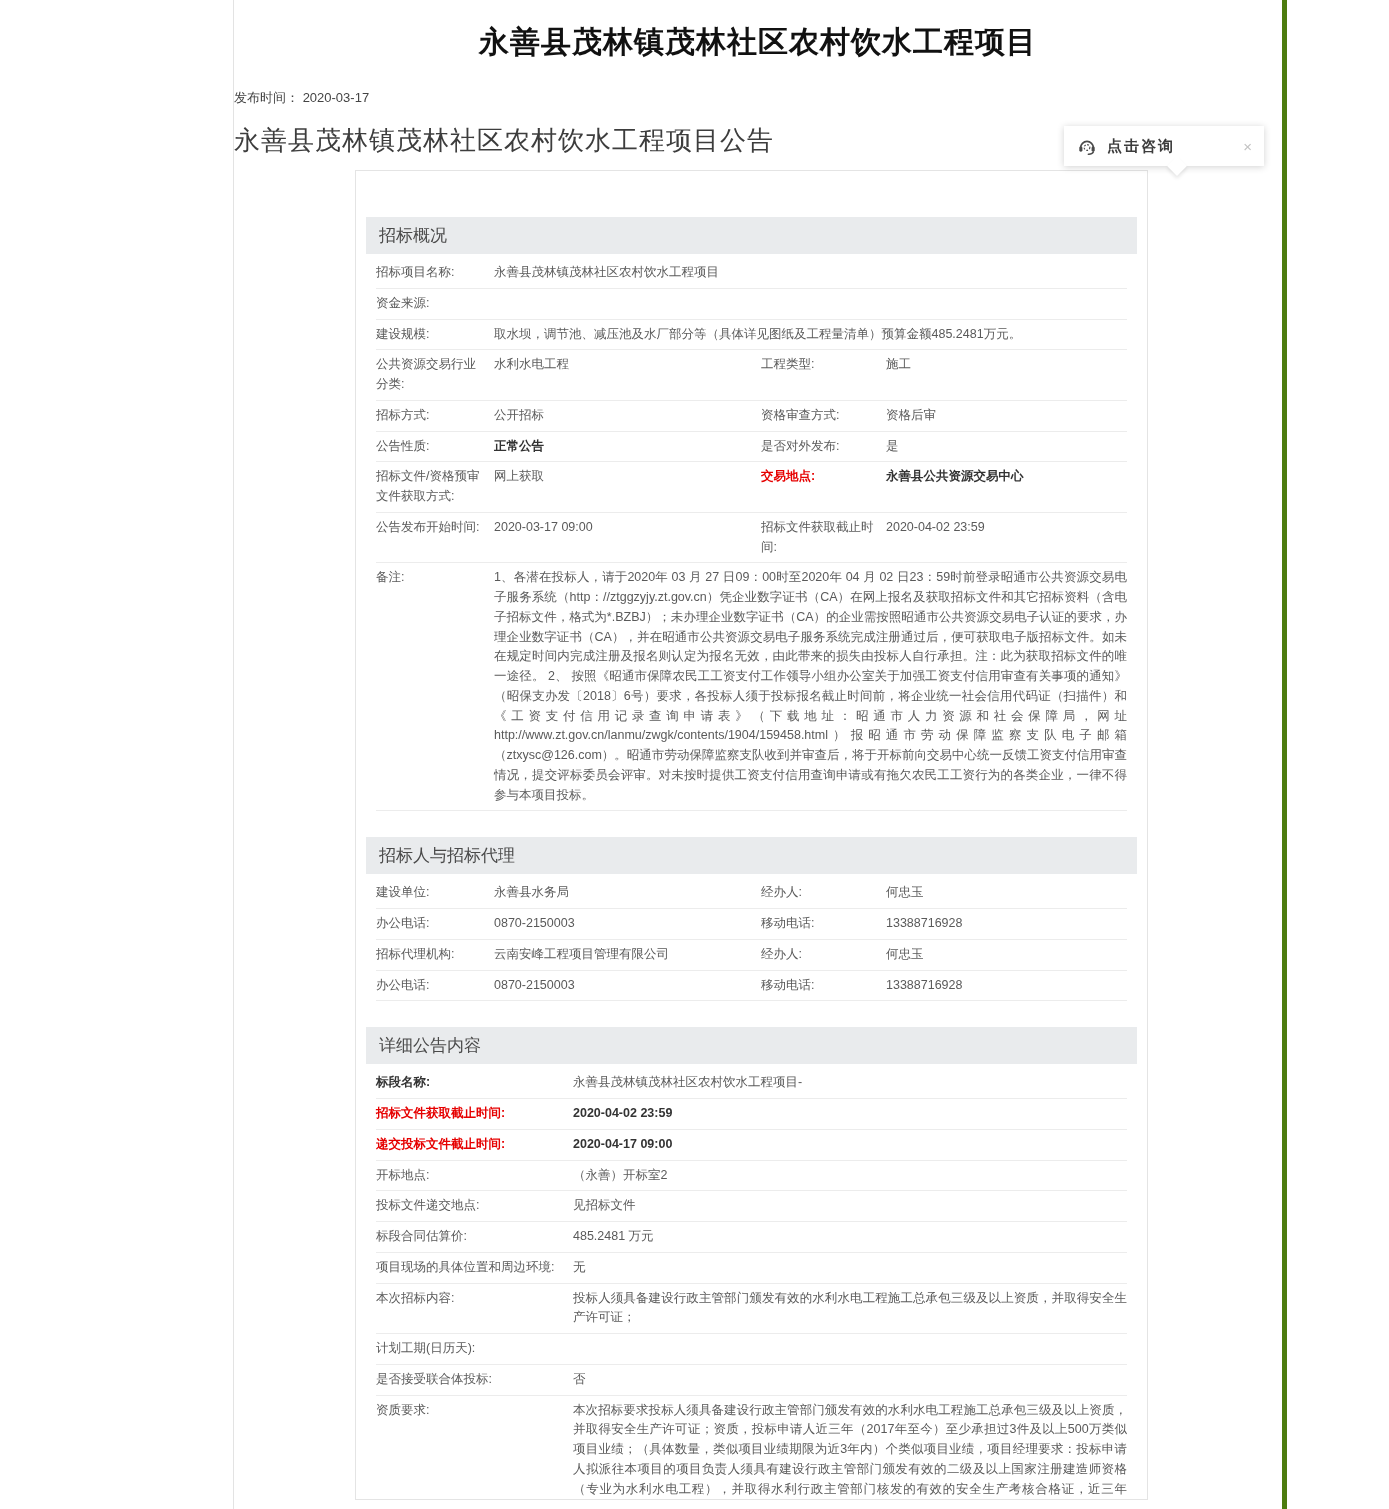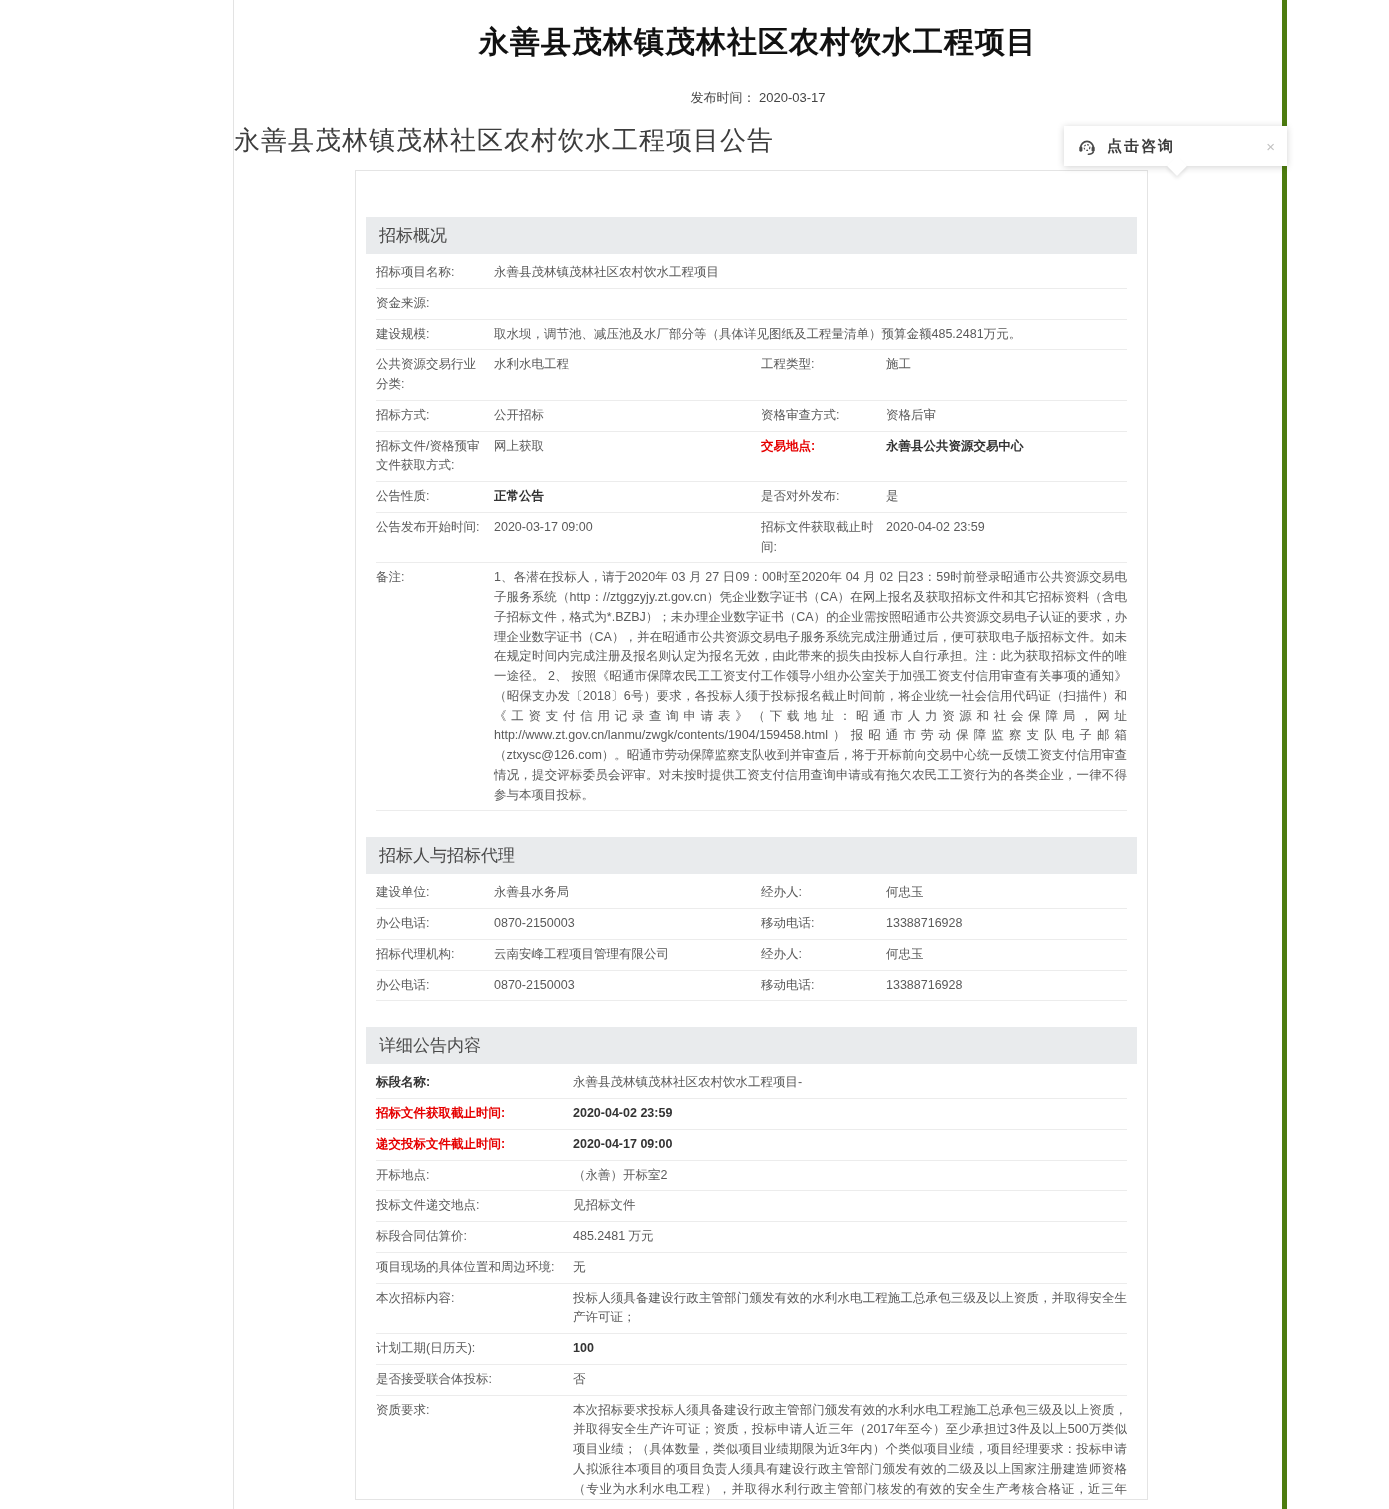--- a/index.html
+++ b/index.html
@@ -3,40 +3,40 @@
 <meta charset="utf-8">
 <style>
   * { margin:0; padding:0; box-sizing:border-box; }
   html,body { width:1389px; height:1509px; overflow:hidden; background:#fff;
     font-family:"Liberation Sans","DejaVu Sans",sans-serif; }
   .viewport { position:relative; width:1389px; height:1509px; }
   .page-col { position:absolute; left:233px; top:0; width:1054px; height:1509px;
     background:#fff; border-left:1px solid #e3e3e3; border-right:5px solid #4d7c0f; }
   
   .doc-title { margin-top:22px; text-align:center; font-size:30px; font-weight:bold; color:#111; letter-spacing:1px; }
-  .pub-line { margin-top:26px; text-align:center; font-size:13px; color:#444; }
+  .pub-line { margin-top:26px; text-align:left; font-size:13px; color:#444; }
   .doc-subtitle { margin-top:16px; font-size:26px; color:#3d3d3d; font-weight:400; letter-spacing:1px; }
   
   .main-box { margin:12px 0 4px 121px; width:793px; height:1330px; overflow:hidden;
     border:1px solid #e4e4e4; background:#fff; padding:46px 9px 20px 9px; }
   .section-bar { background:#e9ebed; color:#4a4a4a; font-size:17px; padding:7px 13px; margin:0 1px; }
   .tbl { margin:4px 11px 26px 11px; }
   .row { display:flex; align-items:flex-start; border-bottom:1px solid #ececec;
     padding:5px 0; font-size:12.5px; line-height:1.58; color:#5a5a5a; }
   .lblA { width:118px; flex-shrink:0; padding-right:6px; }
   .valA { flex:1; }
   .r2 .valA { flex:0 0 267px; }
   .lblB { width:125px; flex-shrink:0; padding-right:6px; }
   .valB { flex:1; }
   .dtl .lblA { width:197px; }
   .red { color:#e60000; font-weight:bold; }
   .b { color:#333; font-weight:bold; }
   .longtext { text-align:justify; }
   
-  .consult { position:absolute; left:1064px; top:126px; width:223px; height:40px;
+  .consult { position:absolute; left:1064px; top:126px; width:200px; height:40px;
     background:#fff; box-shadow:0 1px 7px rgba(0,0,0,0.18); display:flex; align-items:center;
     padding:0 12px; z-index:5; cursor:pointer; }
   .consult-label { font-size:15px; font-weight:bold; color:#3c3c3c; margin-left:9px; letter-spacing:2px; }
   .consult-close { margin-left:auto; color:#c2c2c2; font-size:15px; line-height:1; cursor:pointer; }
   .consult-arrow { position:absolute; bottom:-7px; left:106px; width:14px; height:14px;
     background:#fff; transform:rotate(45deg); box-shadow:2px 2px 4px rgba(0,0,0,0.10); }
   .hs-icon { flex-shrink:0; display:block; }
 </style>
 </head>
 <body>
@@ -72,30 +72,30 @@
           <div class="lblB">工程类型:</div>
           <div class="valB">施工</div>
         </div>
         <div class="row r2">
           <div class="lblA">招标方式:</div>
           <div class="valA">公开招标</div>
           <div class="lblB">资格审查方式:</div>
           <div class="valB">资格后审</div>
         </div>
         <div class="row r2">
+          <div class="lblA">公告性质:</div>
+          <div class="valA b">正常公告</div>
+          <div class="lblB">是否对外发布:</div>
+          <div class="valB">是</div>
+        </div>
+        <div class="row r2">
           <div class="lblA">招标文件/资格预审文件获取方式:</div>
           <div class="valA">网上获取</div>
           <div class="lblB red">交易地点:</div>
           <div class="valB b">永善县公共资源交易中心</div>
-        </div>
-        <div class="row r2">
-          <div class="lblA">公告性质:</div>
-          <div class="valA b">正常公告</div>
-          <div class="lblB">是否对外发布:</div>
-          <div class="valB">是</div>
         </div>
         <div class="row r2">
           <div class="lblA">公告发布开始时间:</div>
           <div class="valA">2020-03-17 09:00</div>
           <div class="lblB">招标文件获取截止时间:</div>
           <div class="valB">2020-04-02 23:59</div>
         </div>
         <div class="row">
           <div class="lblA">备注:</div>
           <div class="valA longtext">1、各潜在投标人，请于2020年 03 月 27 日09：00时至2020年 04 月 02 日23：59时前登录昭通市公共资源交易电子服务系统（http：//ztggzyjy.zt.gov.cn）凭企业数字证书（CA）在网上报名及获取招标文件和其它招标资料（含电子招标文件，格式为*.BZBJ）；未办理企业数字证书（CA）的企业需按照昭通市公共资源交易电子认证的要求，办理企业数字证书（CA），并在昭通市公共资源交易电子服务系统完成注册通过后，便可获取电子版招标文件。如未在规定时间内完成注册及报名则认定为报名无效，由此带来的损失由投标人自行承担。注：此为获取招标文件的唯一途径。 2、 按照《昭通市保障农民工工资支付工作领导小组办公室关于加强工资支付信用审查有关事项的通知》（昭保支办发〔2018〕6号）要求，各投标人须于投标报名截止时间前，将企业统一社会信用代码证（扫描件）和《工资支付信用记录查询申请表》（下载地址：昭通市人力资源和社会保障局，网址http://www.zt.gov.cn/lanmu/zwgk/contents/1904/159458.html）报昭通市劳动保障监察支队电子邮箱（ztxysc@126.com）。昭通市劳动保障监察支队收到并审查后，将于开标前向交易中心统一反馈工资支付信用审查情况，提交评标委员会评审。对未按时提供工资支付信用查询申请或有拖欠农民工工资行为的各类企业，一律不得参与本项目投标。</div>
@@ -159,21 +159,20 @@
         <div class="row">
           <div class="lblA">项目现场的具体位置和周边环境:</div>
           <div class="valA">无</div>
         </div>
         <div class="row">
           <div class="lblA">本次招标内容:</div>
           <div class="valA longtext">投标人须具备建设行政主管部门颁发有效的水利水电工程施工总承包三级及以上资质，并取得安全生产许可证；</div>
         </div>
         <div class="row">
           <div class="lblA">计划工期(日历天):</div>
-          <div class="valA b">100</div>
         </div>
         <div class="row">
           <div class="lblA">是否接受联合体投标:</div>
           <div class="valA">否</div>
         </div>
         <div class="row">
           <div class="lblA">资质要求:</div>
           <div class="valA longtext">本次招标要求投标人须具备建设行政主管部门颁发有效的水利水电工程施工总承包三级及以上资质，并取得安全生产许可证；资质，投标申请人近三年（2017年至今）至少承担过3件及以上500万类似项目业绩；（具体数量，类似项目业绩期限为近3年内）个类似项目业绩，项目经理要求：投标申请人拟派往本项目的项目负责人须具有建设行政主管部门颁发有效的二级及以上国家注册建造师资格（专业为水利水电工程），并取得水利行政主管部门核发的有效的安全生产考核合格证，近三年（2017年至今）至少承担过3件及以上500万类似项目业绩，不得同时担任其他在建工程项目的项目负责人，且必须是注册在该投标单位的在岗履职人员，并提供真实有效的社会保险证明；技术负责人要求：拟派往本项目的技术负责人须取得水利专业中级及以上职称，近三年（2017年至今）至少承担过2件及以上500万类似项目业绩，并提供真实有效的社会保险证明，并在人员、设备、资金等方面具有相应的施工能力。</div>
         </div>
 

